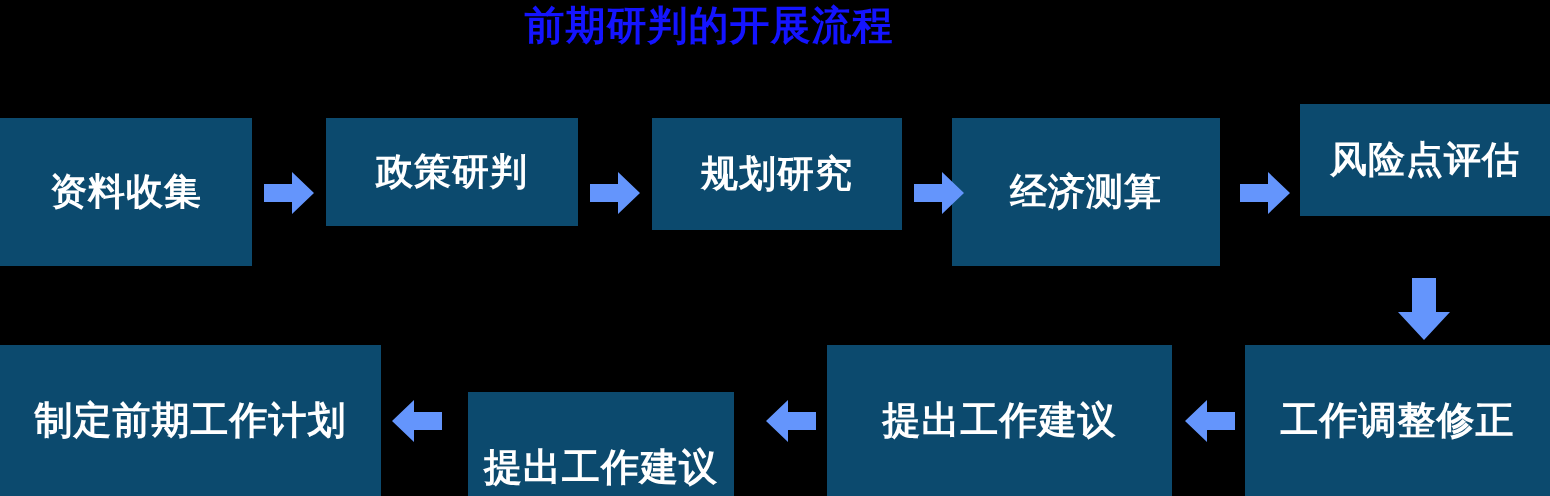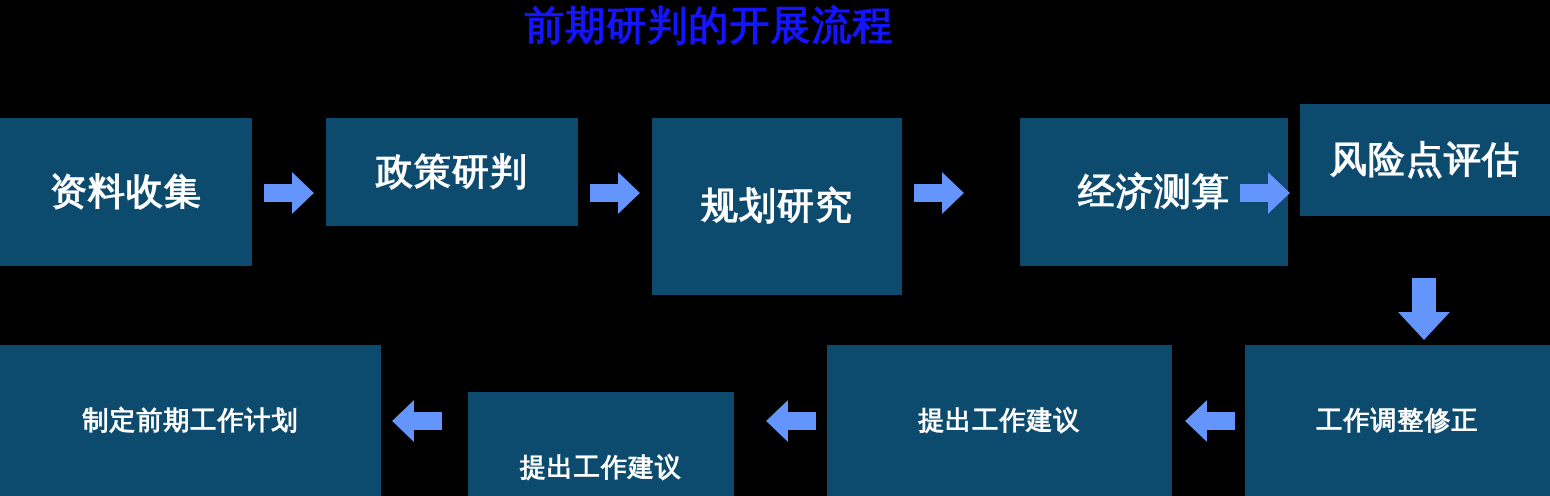--- a/index.html
+++ b/index.html
@@ -40,46 +40,46 @@
     display: flex;
     align-items: center;
     justify-content: center;
     text-align: center;
     font-size: 37px;
     font-weight: bold;
     letter-spacing: 1px;
     white-space: nowrap;
     line-height: 1.1;
   }
-  .node.r2 { font-size: 26px; }
+  .node.r2 { font-size: 38px; }
   .arrow {
     position: absolute;
   }
   .arrow svg { display: block; }
 </style>
 </head>
 <body>
 
 <div id="canvas">
 
   <div class="title">前期研判的开展流程</div>
 
   <div class="node" style="left:0px; top:118px; width:252px; height:148px;">
     <span>资料收集</span>
   </div>
 
   <div class="node" style="left:326px; top:118px; width:252px; height:108px;">
     <span>政策研判</span>
   </div>
 
-  <div class="node" style="left:652px; top:118px; width:250px; height:177px;">
+  <div class="node" style="left:652px; top:118px; width:250px; height:112px;">
     <span>规划研究</span>
   </div>
 
-  <div class="node" style="left:1020px; top:118px; width:268px; height:148px;">
+  <div class="node" style="left:952px; top:118px; width:268px; height:148px;">
     <span>经济测算</span>
   </div>
 
   <div class="node" style="left:1300px; top:104px; width:250px; height:112px;">
     <span>风险点评估</span>
   </div>
 
   <div class="arrow" style="left:264px; top:172px;">
     <svg width="50" height="42" viewBox="0 0 50 42">
       <polygon points="0,12 28,12 28,0 50,21 28,42 28,30 0,30" fill="#6495FC"></polygon>

